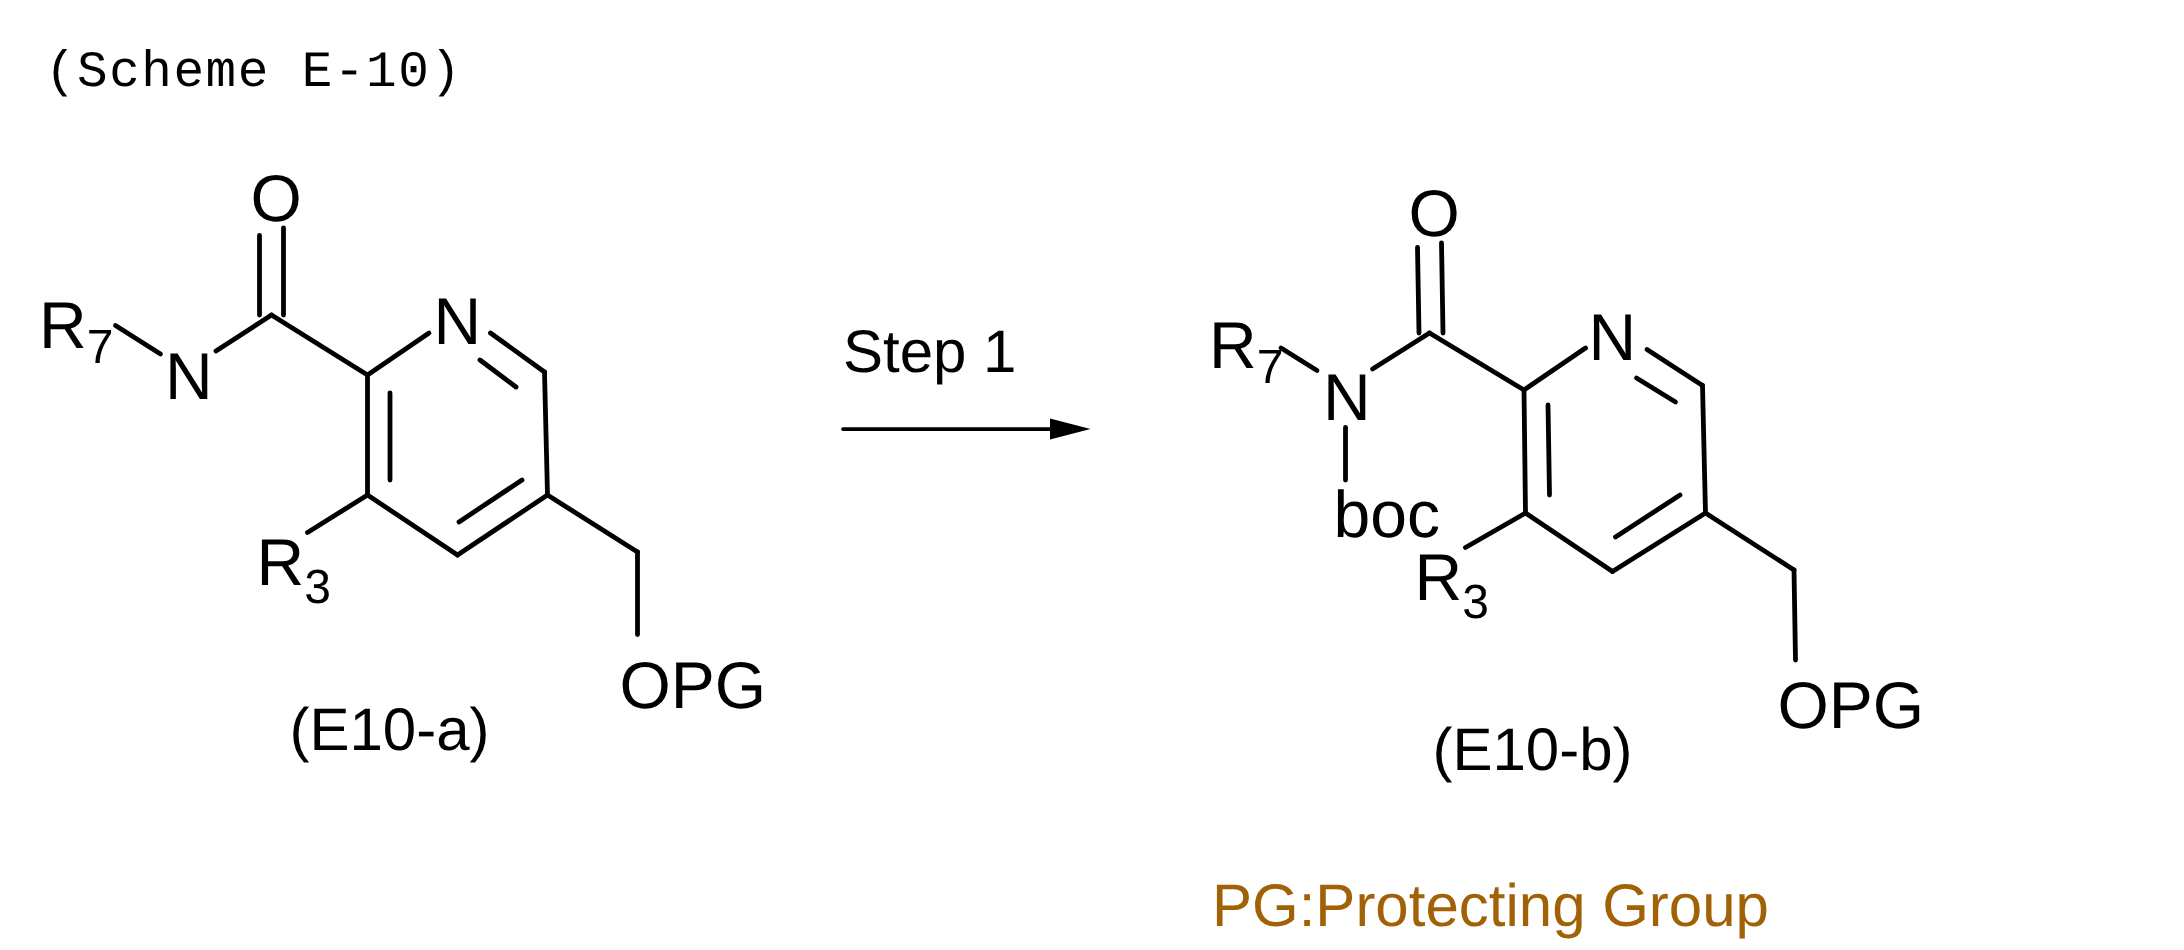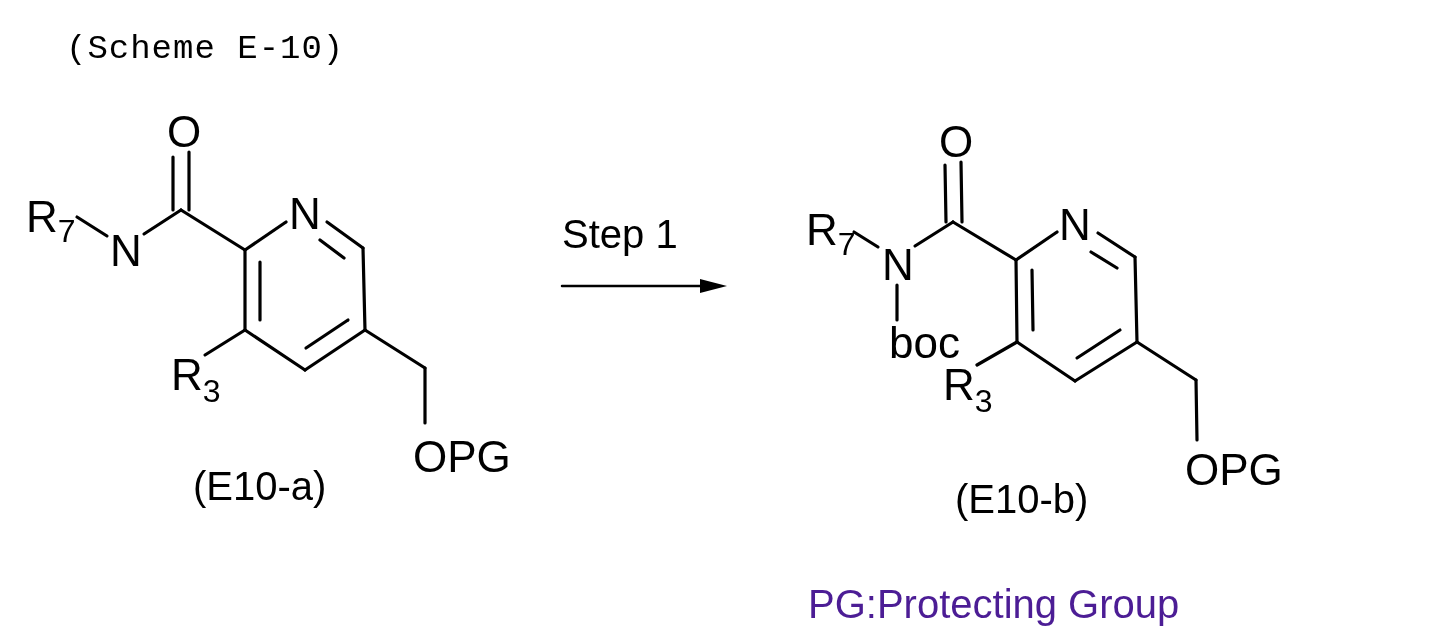--- a/index.html
+++ b/index.html
@@ -1,30 +1,30 @@
 <!DOCTYPE html>
 <html><head>
   <meta charset="utf-8">
   <style>
     html, body { margin: 0; padding: 0; background: #ffffff; }
     body { width: 1456px; height: 633px; position: relative; overflow: hidden; }
     .scheme-title {
       position: absolute; left: 30px; top: 30px;
       font-family: "Liberation Mono", "DejaVu Sans Mono", monospace;
-      font-size: 34px; color: #000; letter-spacing: 1px; margin-left: 36px;
+      font-size: 34px; color: #000; letter-spacing: 1px;
     }
     svg.canvas { position: absolute; left: 0; top: 0; }
     .atom { font-family: "Liberation Sans", "DejaVu Sans", sans-serif; font-size: 44px; fill: #000; }
     .sub { font-family: "Liberation Sans", "DejaVu Sans", sans-serif; font-size: 32px; fill: #000; }
     .label { font-family: "Liberation Sans", "DejaVu Sans", sans-serif; font-size: 40px; fill: #000; }
     .bond { stroke: #000; stroke-width: 3.2; fill: none; stroke-linecap: round; }
     .footnote {
       position: absolute; left: 808px; top: 582px;
       font-family: "Liberation Sans", "DejaVu Sans", sans-serif;
-      font-size: 40px; color: #4c1d95;
+      font-size: 40px; color: #a16207;
     }
   </style>
 </head>
 <body>
 
 <div class="scheme-title">(Scheme E-10)</div>
 
 <svg class="canvas" width="1456" height="633" viewBox="0 0 1456 633">
 
   <g>

